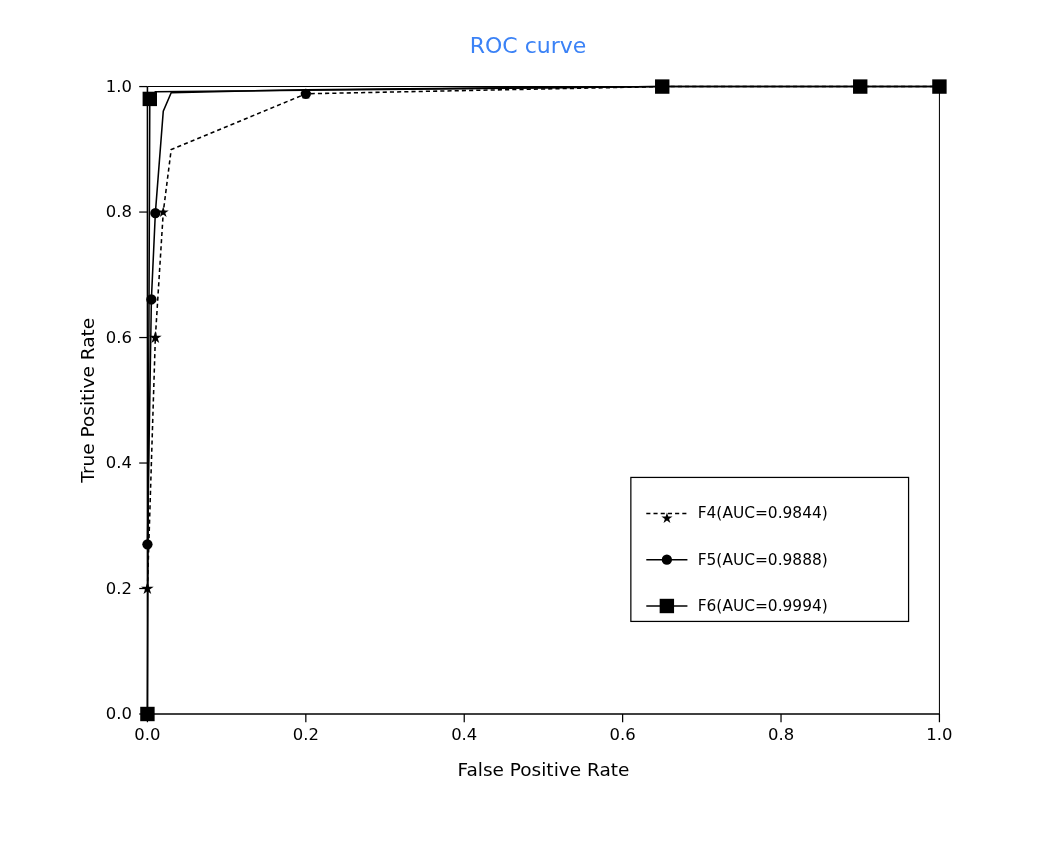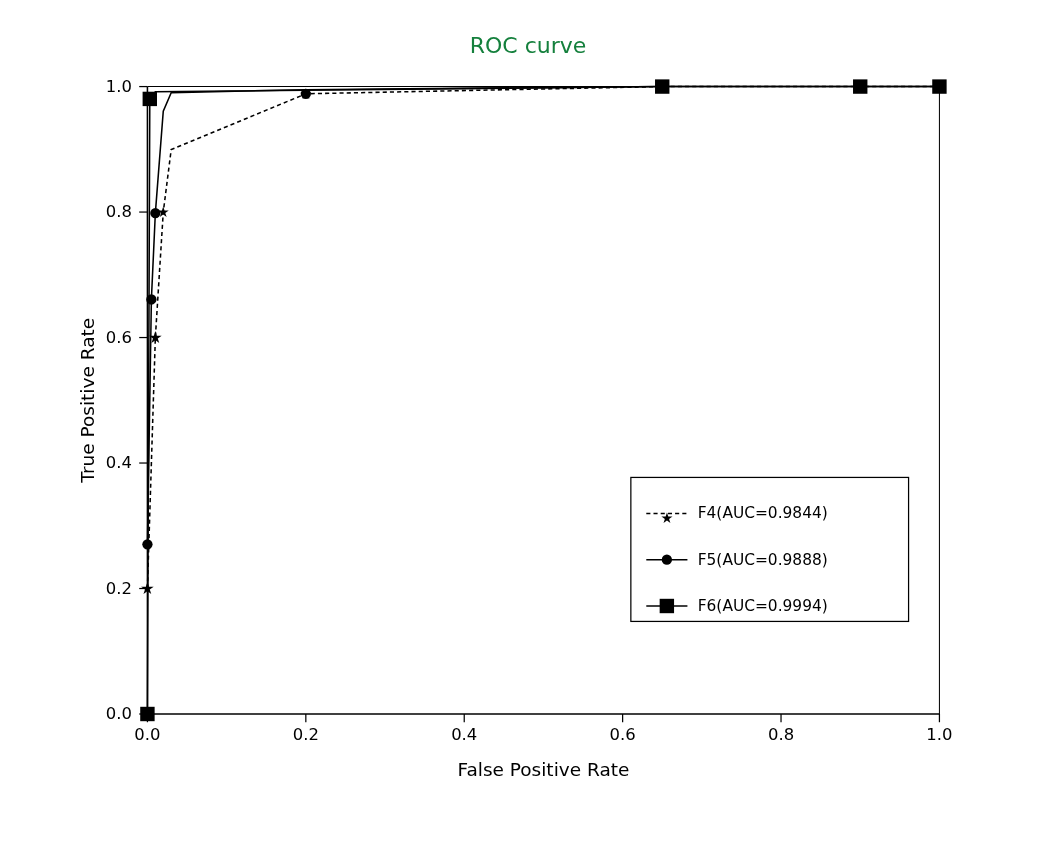--- a/index.html
+++ b/index.html
@@ -16,21 +16,21 @@
       width: 960px;
       height: 780px;
       position: relative;
       background: #ffffff;
     }
     .chart-title {
       text-align: center;
       font-size: 22px;
       font-weight: normal;
       margin-bottom: 8px;
-      color: #15803d;
+      color: #3b82f6;
     }
     .chart-area {
       position: relative;
       width: 100%;
       height: calc(100% - 60px);
     }
     svg.main-chart {
       width: 100%;
       height: 100%;
     }

